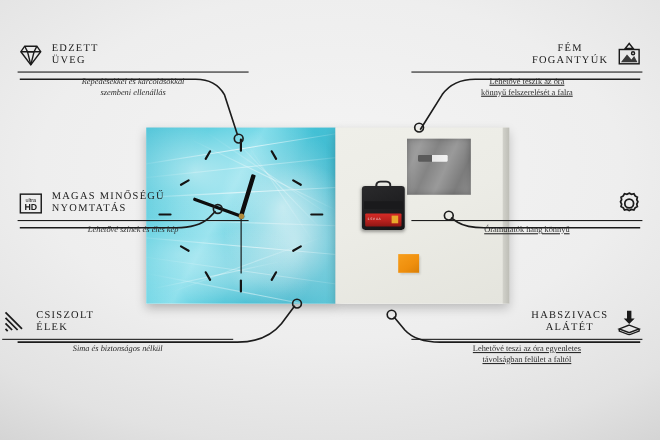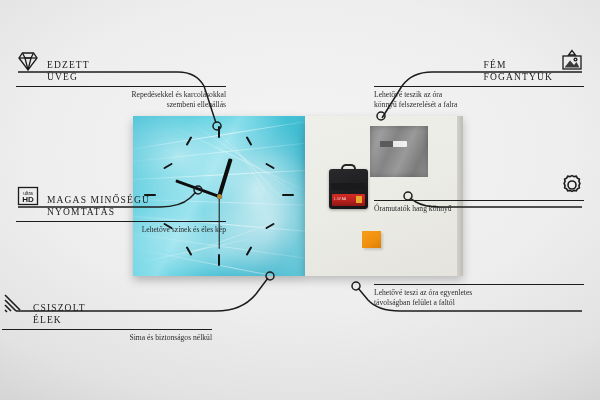--- a/index.html
+++ b/index.html
@@ -117,35 +117,35 @@
     background:linear-gradient(90deg,#d2d2cb 0%,#bdbdb6 100%);
   }
 
   
   .callout { position:absolute; width:210px; }
   .callout .head {
     display:flex; align-items:center; gap:7px;
   }
   .callout .title {
     font-size:9.5px; letter-spacing:1.15px; color:#1c1c1c;
-    line-height:11.5px; text-transform:uppercase; white-space:pre-line;margin-top:22px;
+    line-height:11.5px; text-transform:uppercase; white-space:pre-line;
   }
   .callout .rule {
     height:1px; background:#1d1d1d; margin-top:3px;
   }
   .callout .desc {
     font-size:7.6px; color:#2b2b2b; line-height:9.6px; margin-top:3px;
     white-space:pre-line;
   }
   .left .head { justify-content:flex-start; }
   .left .title { text-align:left; }
-  .left .desc { text-align:right; }
+  .left .desc { text-align:center;font-style:italic; }
   .right .head { justify-content:flex-end; }
-  .right .title { text-align:left; }
-  .right .desc { text-align:left; }
+  .right .title { text-align:center; }
+  .right .desc { text-align:center;text-decoration:underline; }
 
   .ico { width:24px; height:24px; flex:0 0 auto; display:block; }
 
   #co-1 { left:16px; top:38px; }
   #co-2 { left:16px; top:173px; }
   #co-3 { left:2px; top:281px; }
   #co-4 { left:374px; top:38px; }
   #co-5 { left:374px; top:173px; }
   #co-6 { left:374px; top:281px; }
 
@@ -310,18 +310,31 @@
           <path d="M12,2.6 l2.1,1.0 2.2,-0.5 1.1,2.0 2.0,1.1 -0.5,2.2 1.0,2.1 -1.0,2.1 0.5,2.2 -2.0,1.1 -1.1,2.0 -2.2,-0.5 -2.1,1.0 -2.1,-1.0 -2.2,0.5 -1.1,-2.0 -2.0,-1.1 0.5,-2.2 -1.0,-2.1 1.0,-2.1 -0.5,-2.2 2.0,-1.1 1.1,-2.0 2.2,0.5 Z"></path>
           <circle cx="12" cy="12" r="4"></circle>
         </g>
       </svg>
     </div>
     <div class="rule"></div>
     <div class="desc">Óramutatók hang könnyű</div>
   </div>
 
   <div class="callout right" id="co-6">
+    <div class="head">
+      <div class="title">HABSZIVACS
+ALÁTÉT</div>
+      <svg class="ico" viewBox="0 0 24 24">
+        <g fill="#1b1b1b">
+          <path d="M10,1.5 h4 v7 h3 l-5,5 -5,-5 h3 Z"></path>
+        </g>
+        <g fill="none" stroke="#1b1b1b" stroke-width="1.3">
+          <path d="M12,14.5 L21,18 L12,21.5 L3,18 Z"></path>
+          <path d="M3,18.2 L3,20.0 L12,23.4 L21,20.0 L21,18.2"></path>
+        </g>
+      </svg>
+    </div>
     <div class="rule"></div>
     <div class="desc">Lehetővé teszi az óra egyenletes
 távolságban felület a faltól</div>
   </div>
 
 </div>
 
 </body></html>

